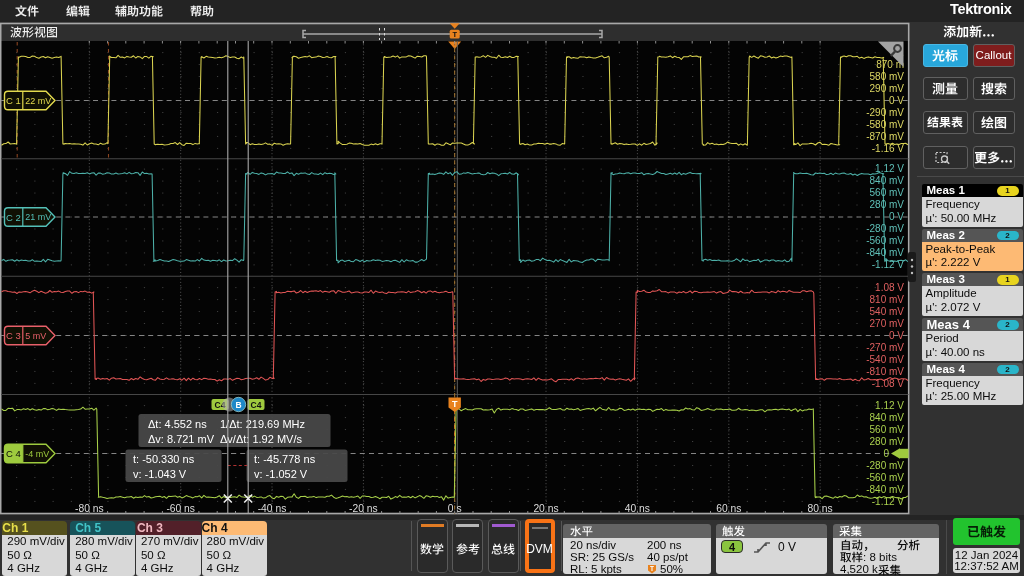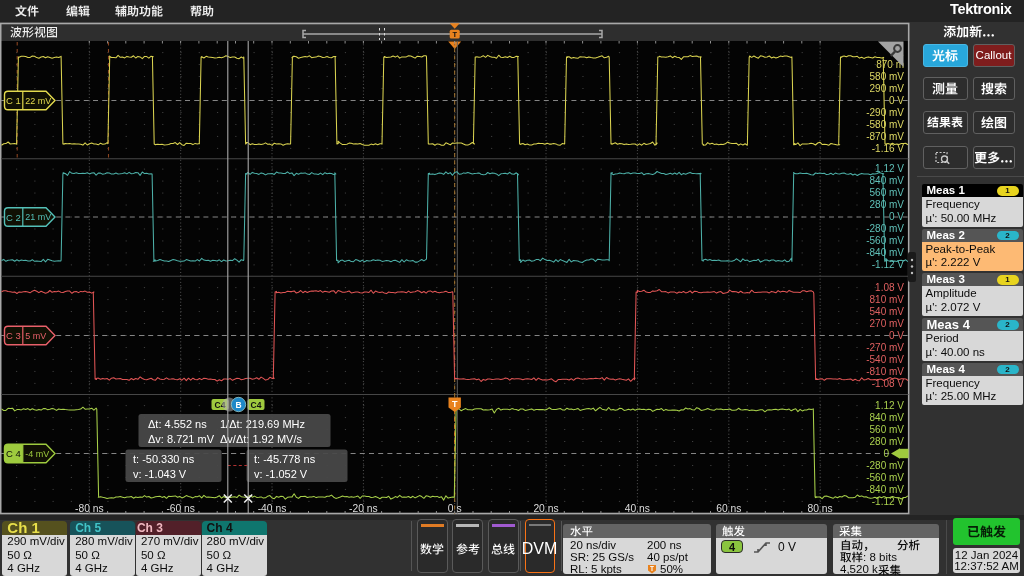--- a/index.html
+++ b/index.html
@@ -185,45 +185,45 @@
 <div style="height:29.5px;background:#d8d8d8;color:#0c0c0c;font-size:11.5px;line-height:13.5px;padding:1px 0 0 4px">Period<br>µ': 40.00 ns</div>
   </div>
 <div style="position:absolute;left:921.5px;top:362.79999999999995px;width:101px;height:42.5px;border-radius:2px;overflow:hidden">
 <div style="height:13px;background:#555;position:relative">
       <span style="position:absolute;left:5px;top:0px;font-size:11.5px;font-weight:bold;color:#fff;line-height:13px">Meas 4</span>
 <span style="position:absolute;right:4px;top:2px;width:22px;height:9.5px;background:#2ab5c9;border-radius:5px;font-size:8px;color:#111;text-align:center;line-height:9.5px;font-weight:bold">2</span>
     </div>
 <div style="height:29.5px;background:#d8d8d8;color:#0c0c0c;font-size:11.5px;line-height:13.5px;padding:1px 0 0 4px">Frequency<br>µ': 25.00 MHz</div>
   </div>
 <div style="position:absolute;left:2.3px;top:520.5px;width:65px;height:55.5px;border-radius:4px 4px 3px 3px;overflow:hidden">
-<div style="height:14.5px;background:#55511e;color:#e8df4a;font-size:15px;font-weight:bold;line-height:14px;padding-left:5px">Ch 1</div>
+<div style="height:14.5px;background:#55511e;color:#e8df4a;font-size:12px;font-weight:bold;line-height:14px;">Ch 1</div>
 <div style="height:41px;background:#d8d8d8;color:#0c0c0c;font-size:11.5px;line-height:13.6px;padding:0 0 0 5px;white-space:nowrap">290 mV/div<br>50 Ω<br>4 GHz</div>
   </div>
 <div style="position:absolute;left:70.2px;top:520.5px;width:65px;height:55.5px;border-radius:4px 4px 3px 3px;overflow:hidden">
 <div style="height:14.5px;background:#17535a;color:#42c4c8;font-size:12px;font-weight:bold;line-height:14px;padding-left:5px">Ch 5</div>
 <div style="height:41px;background:#d8d8d8;color:#0c0c0c;font-size:11.5px;line-height:13.6px;padding:0 0 0 5px;white-space:nowrap">280 mV/div<br>50 Ω<br>4 GHz</div>
   </div>
 <div style="position:absolute;left:135.9px;top:520.5px;width:65px;height:55.5px;border-radius:4px 4px 3px 3px;overflow:hidden">
 <div style="height:14.5px;background:#522029;color:#f0b8c0;font-size:12px;font-weight:bold;line-height:14px;padding-left:1px">Ch 3</div>
 <div style="height:41px;background:#d8d8d8;color:#0c0c0c;font-size:11.5px;line-height:13.6px;padding:0 0 0 5px;white-space:nowrap">270 mV/div<br>50 Ω<br>4 GHz</div>
   </div>
 <div style="position:absolute;left:201.6px;top:520.5px;width:65px;height:55.5px;border-radius:4px 4px 3px 3px;overflow:hidden">
-<div style="height:14.5px;background:#0f766e;color:#111;font-size:12px;font-weight:bold;line-height:14px;padding-left:5px">Ch 4</div>
+<div style="height:14.5px;background:#fdba74;color:#111;font-size:12px;font-weight:bold;line-height:14px;">Ch 4</div>
 <div style="height:41px;background:#d8d8d8;color:#0c0c0c;font-size:11.5px;line-height:13.6px;padding:0 0 0 5px;white-space:nowrap">280 mV/div<br>50 Ω<br>4 GHz</div>
   </div>
 <div style="position:absolute;left:416.5px;top:518.5px;width:31px;height:54px;background:#2a2a2a;border:1px solid #5a5a5a;border-radius:4px">
     <div style="position:absolute;left:3px;top:4px;right:3px;height:3px;background:#e07b24"></div>
   </div>
 <div style="position:absolute;left:452px;top:518.5px;width:31px;height:54px;background:#2a2a2a;border:1px solid #5a5a5a;border-radius:4px">
     <div style="position:absolute;left:3px;top:4px;right:3px;height:3px;background:#b8b8b8"></div>
   </div>
 <div style="position:absolute;left:487.5px;top:518.5px;width:31px;height:54px;background:#2a2a2a;border:1px solid #5a5a5a;border-radius:4px">
     <div style="position:absolute;left:3px;top:4px;right:3px;height:3px;background:#a05ad0"></div>
   </div>
-<div style="position:absolute;left:524.5px;top:518.5px;width:30px;height:54px;background:#2a2a2a;border:1px solid #f97316;border-radius:4px;color:#fff;font-size:16px;display:flex;align-items:center;justify-content:center;padding-top:7px"><div style="position:absolute;left:3px;top:4px;right:3px;height:2.5px;background:#787878"></div>DVM</div>
+<div style="position:absolute;left:524.5px;top:518.5px;width:30px;height:54px;background:#2a2a2a;border:4px solid #f97316;border-radius:4px;color:#fff;font-size:12px;display:flex;align-items:center;justify-content:center;padding-top:7px"><div style="position:absolute;left:3px;top:4px;right:3px;height:2.5px;background:#787878"></div>DVM</div>
 <div style="position:absolute;left:410.5px;top:521px;width:1px;height:50px;background:#555"></div>
 <div style="position:absolute;left:519.8px;top:521px;width:1px;height:50px;background:#555"></div>
 <div style="position:absolute;left:560.5px;top:521px;width:1px;height:50px;background:#555"></div>
 <div style="position:absolute;left:563px;top:524px;width:147.5px;height:49.5px;border-radius:3px;overflow:hidden">
 <div style="height:13.5px;background:#636363"></div>
 <div style="height:36px;background:#d8d8d8;position:relative;color:#0c0c0c;font-size:11.5px">
       <span style="position:absolute;left:7px;top:1px">20 ns/div</span>
       <span style="position:absolute;left:84px;top:1px">200 ns</span>
 <span style="position:absolute;left:7px;top:13px">SR: 25 GS/s</span>
       <span style="position:absolute;left:84px;top:13px">40 ps/pt</span>

